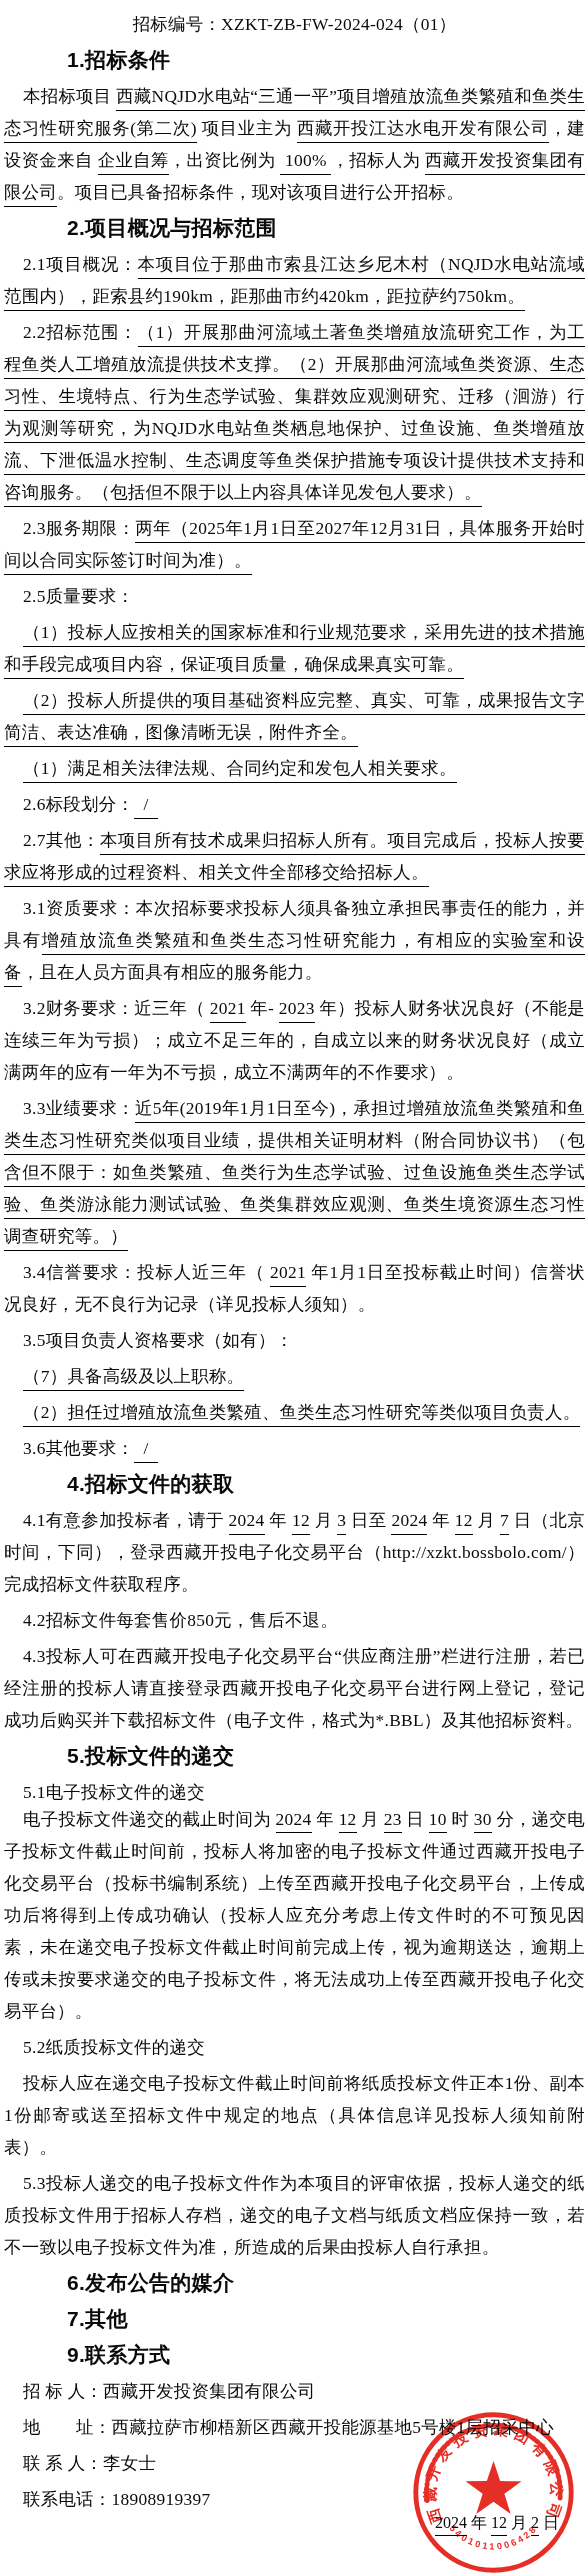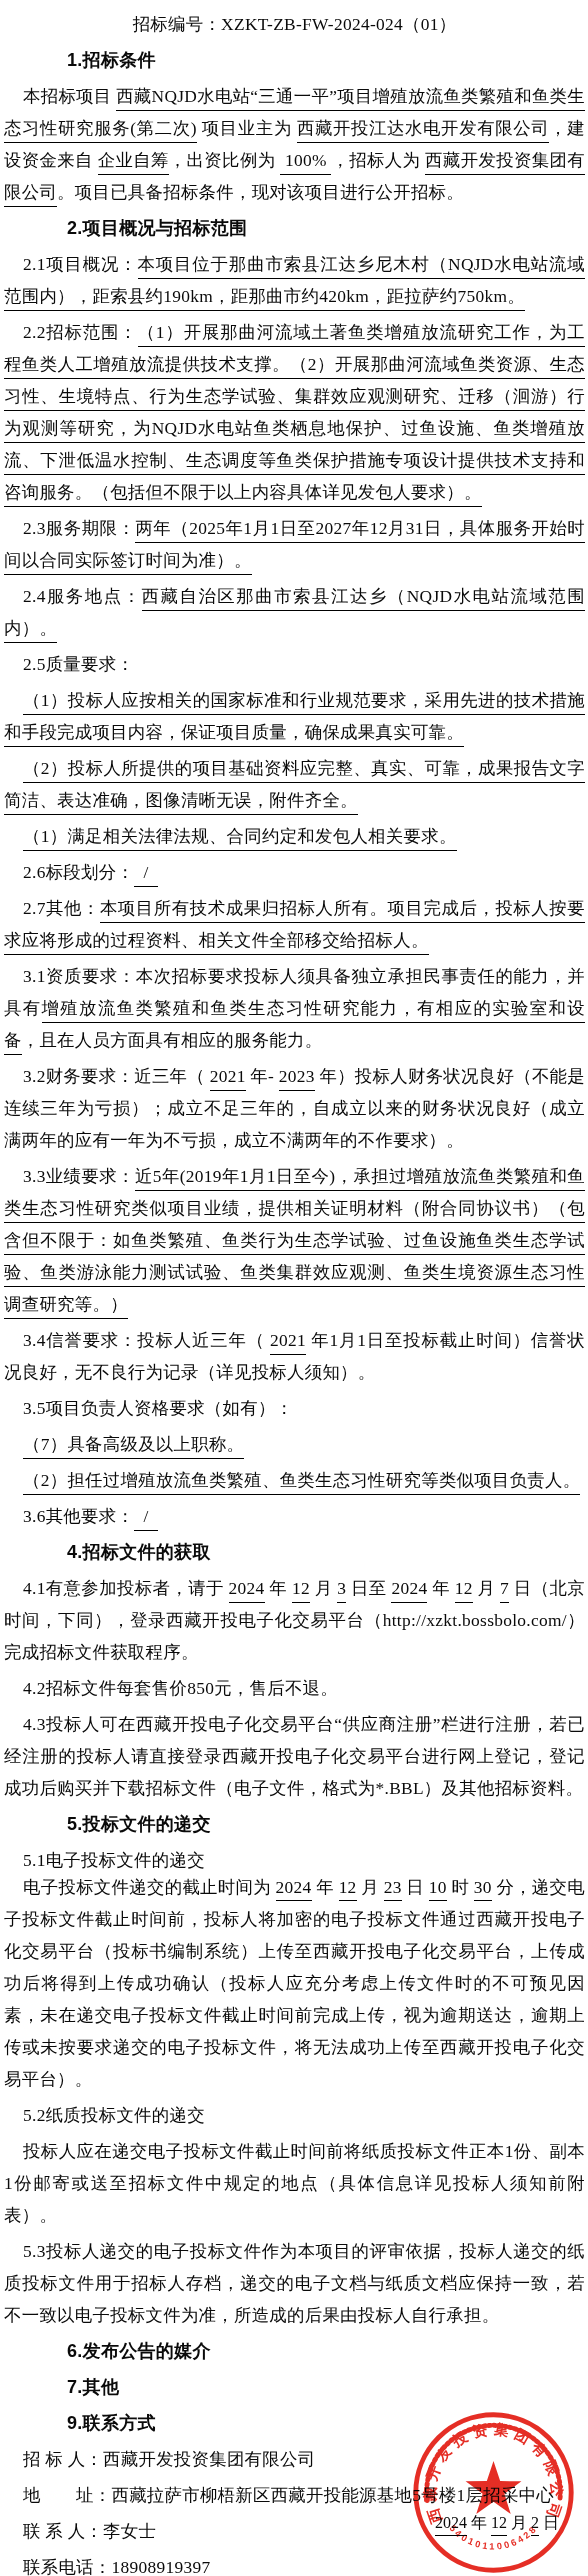--- a/index.html
+++ b/index.html
@@ -19,21 +19,21 @@
     line-height:32px;
     text-align:justify;
     text-indent:19px;
     word-break:break-all;
     letter-spacing:0.3px;
   }
   p.title { text-align:center; text-indent:0; }
   p.hd {
     font-family:"Liberation Sans","DejaVu Sans",sans-serif;
     font-weight:bold;
-    font-size:18px;
+    font-size:21px;
     padding-left:44px;
   }
   p.tightAfter { margin-bottom:-9.5px; }
   .u { border-bottom:1.6px solid #000; padding-bottom:3.7px; }
   .dateline {
     position:absolute;
     top:2510px;
     right:30px;
     font-size:16px;
     line-height:25px;
@@ -62,21 +62,20 @@
 
 <div class="page">
   <div id="doc">
       <p class="line title"><span>招标编号：XZKT-ZB-FW-2024-024（01）</span></p>
       <p class="line hd"><span>1.招标条件</span></p>
       <p class="line"><span>本招标项目 </span><span class="u">西藏NQJD水电站“三通一平”项目增殖放流鱼类繁殖和鱼类生态习性研究服务(第二次)</span><span> 项目业主为 </span><span class="u">西藏开投江达水电开发有限公司</span><span>，建设资金来自 </span><span class="u">企业自筹</span><span>，出资比例为 </span><span class="u">&nbsp;100%&nbsp;</span><span>，招标人为 </span><span class="u">西藏开发投资集团</span><span></span><span class="u">有限公司</span><span>。项目已具备招标条件，现对该项目进行公开招标。</span></p>
       <p class="line hd"><span>2.项目概况与招标范围</span></p>
       <p class="line"><span>2.1项目概况：</span><span class="u">本项目位于那曲市索县江达乡尼木村（NQJD水电站流域范围内），距索县约190km，距那曲市约420km，距拉萨约750km。</span></p>
       <p class="line"><span>2.2招标范围：</span><span class="u">（1）开展那曲河流域土著鱼类增殖放流研究工作，为工程鱼类人工增殖放流提供技术支撑。（2）开展那曲河流域鱼类资源、生态习性、生境特点、行为生态学试验、集群效应观测研究、迁移（洄游）行为观测等研究，为NQJD水电站鱼类栖息地保护、过鱼设施、鱼类增殖放流、下泄低温水控制、生态调度等鱼类保护措施专项设计提供技术支持和咨询服务。（包括但不限于以上内容具体详见发包人要求）。</span></p>
       <p class="line"><span>2.3服务期限：</span><span class="u">两年（2025年1月1日至2027年12月31日，具体服务开始时间以合同实际签订时间为准）。</span></p>
-      <p class="line"><span>2.4服务地点：</span><span class="u">西藏自治区那曲市索县江达乡（NQJD水电站流域范围内）。</span></p>
       <p class="line"><span>2.5质量要求：</span></p>
       <p class="line"><span class="u">（1）投标人应按相关的国家标准和行业规范要求，采用先进的技术措施和手段完成项目内容，保证项目质量，确保成果真实可靠。</span></p>
       <p class="line"><span class="u">（2）投标人所提供的项目基础资料应完整、真实、可靠，成果报告文字简洁、表达准确，图像清晰无误，附件齐全。</span></p>
       <p class="line"><span class="u">（1）满足相关法律法规、合同约定和发包人相关要求。</span></p>
       <p class="line"><span>2.6标段划分：</span><span class="u">&nbsp;&nbsp;/&nbsp;&nbsp;</span></p>
       <p class="line"><span>2.7其他：</span><span class="u">本项目所有技术成果归招标人所有。项目完成后，投标人按要求应将形成的过程资料、相关文件全部移交给招标人。</span></p>
       <p class="line"><span>3.1资质要求：本次招标要求投标人须具备独立承担民事责任的能力，并具有</span><span class="u">增殖放流鱼类繁殖和鱼类生态习性研究能力，有相应的实验室和设备</span><span>，且在人员方面具有相应的服务能力。</span></p>
       <p class="line"><span>3.2财务要求：近三年（ </span><span class="u">2021</span><span> 年- </span><span class="u">2023</span><span> 年）投标人财务状况良好（不能是连续三年为亏损）；成立不足三年的，自成立以来的财务状况良好（成立满两年的应有一年为不亏损，成立不满两年的不作要求）。</span></p>
       <p class="line"><span>3.3业绩要求：</span><span class="u">近5年(2019年1月1日至今)，承担过增殖放流鱼类繁殖和鱼类生态习性研究类似项目业绩，提供相关证明材料（附合同协议书）（包含但不限于：如鱼类繁殖、鱼类行为生态学试验、过鱼设施鱼类生态学试验、鱼类游泳能力测试试验、鱼类集群效应观测、鱼类生境资源生态习性调查研究等。）</span></p>
       <p class="line"><span>3.4信誉要求：投标人近三年（ </span><span class="u">2021</span><span> 年1月1日至投标截止时间）信誉状况良好，无不良行为记录（详见投标人须知）。</span></p>

